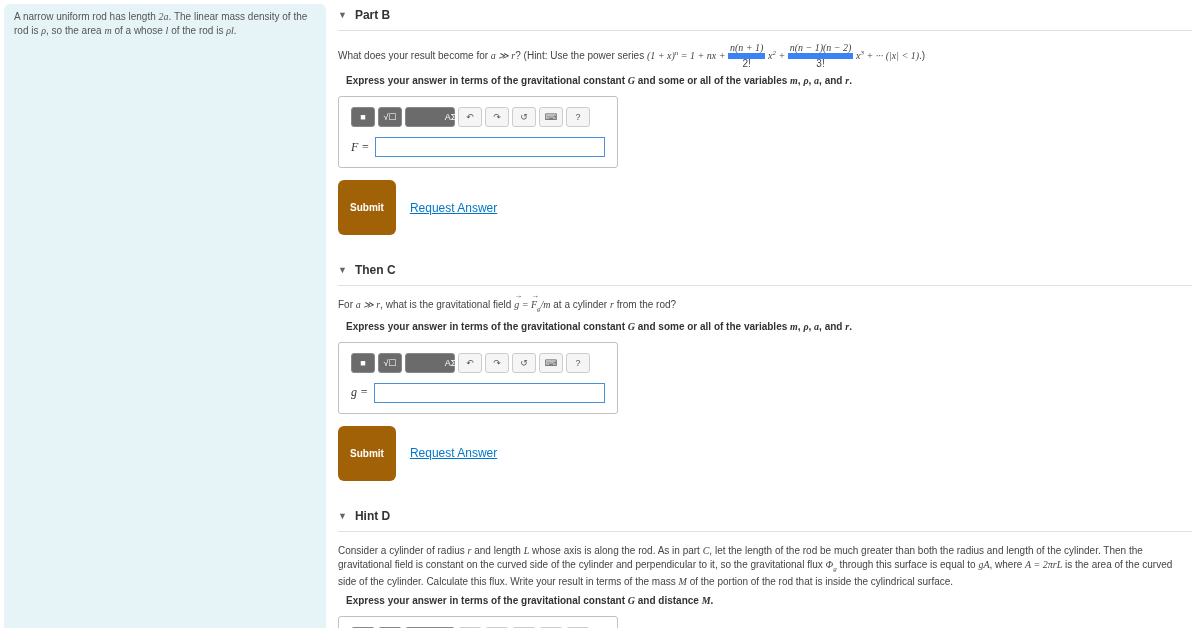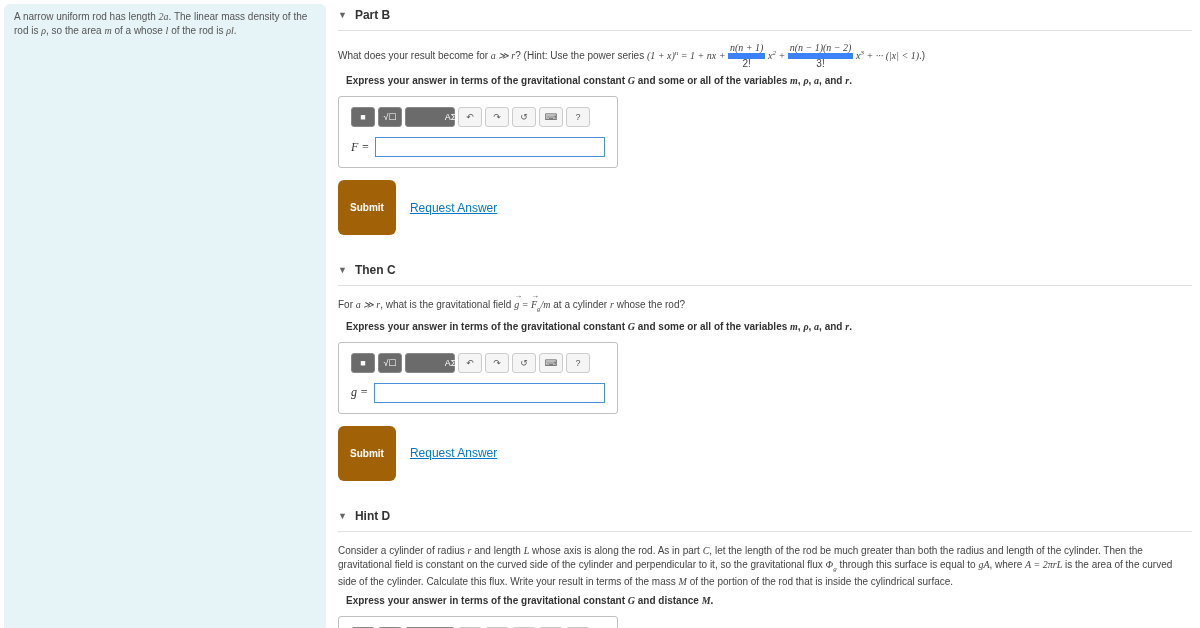--- a/index.html
+++ b/index.html
@@ -79,21 +79,21 @@
       </div>
     </div>
 
     <div class="part">
       <div class="part-header">
         <span class="chev">▼</span>
         <span class="title">Then C</span>
       </div>
       <div class="part-body">
         <div class="prompt">
-          <span>For </span><span class="math">a ≫ r</span><span>, what is the gravitational field </span><span class="math"><span class="vec">g</span> = <span class="vec">F</span><sub>g</sub>/m</span><span> at a cylinder </span><span class="math">r</span><span> whose the rod?</span>
+          <span>For </span><span class="math">a ≫ r</span><span>, what is the gravitational field </span><span class="math"><span class="vec">g</span> = <span class="vec">F</span><sub>g</sub>/m</span><span> at a cylinder </span><span class="math">r</span><span> from the rod?</span>
         </div>
         <div class="express">
           <span>Express your answer in terms of the gravitational constant </span><span class="math">G</span><span> and some or all of the variables </span><span class="math">m</span><span>, </span><span class="math">ρ</span><span>, </span><span class="math">a</span><span>, and </span><span class="math">r</span><span>.</span>
         </div>
         <div class="answer-box">
           <div class="toolbar">
             <span class="tb-btn">■</span>
             <span class="tb-btn">√☐</span>
             <span class="tb-btn wide">ΑΣΦ</span>
             <span class="tb-btn light">↶</span>

